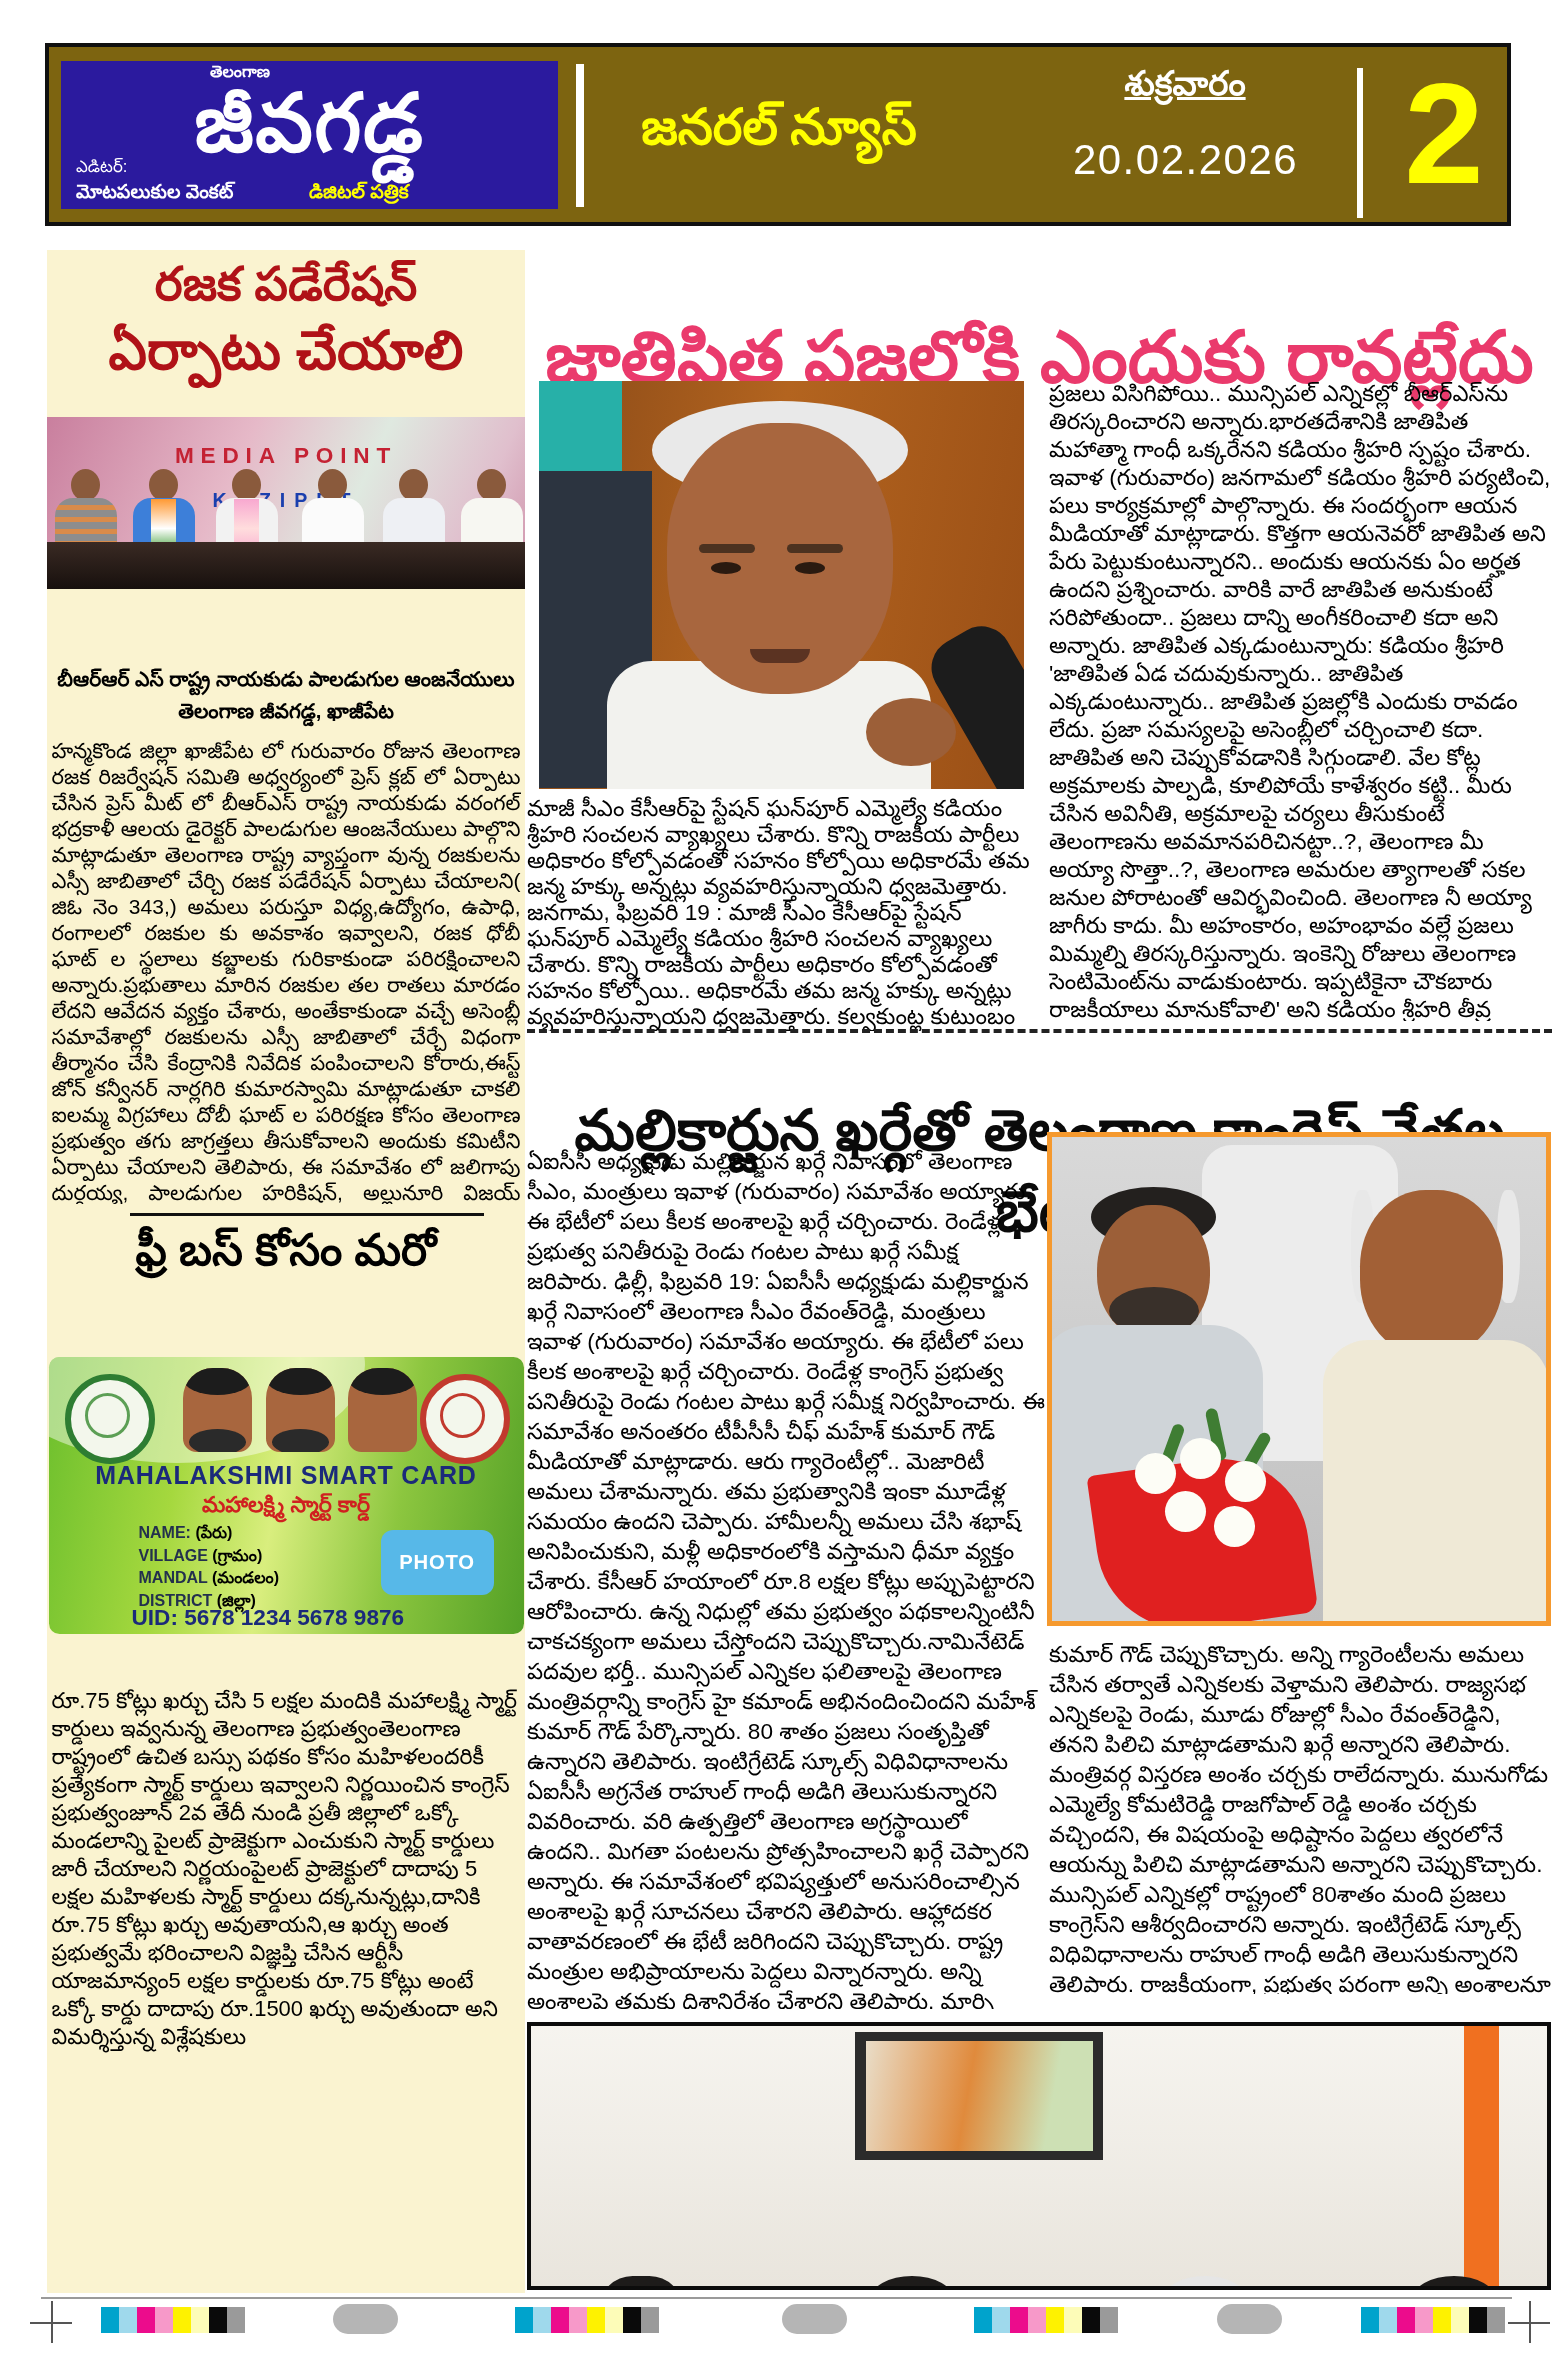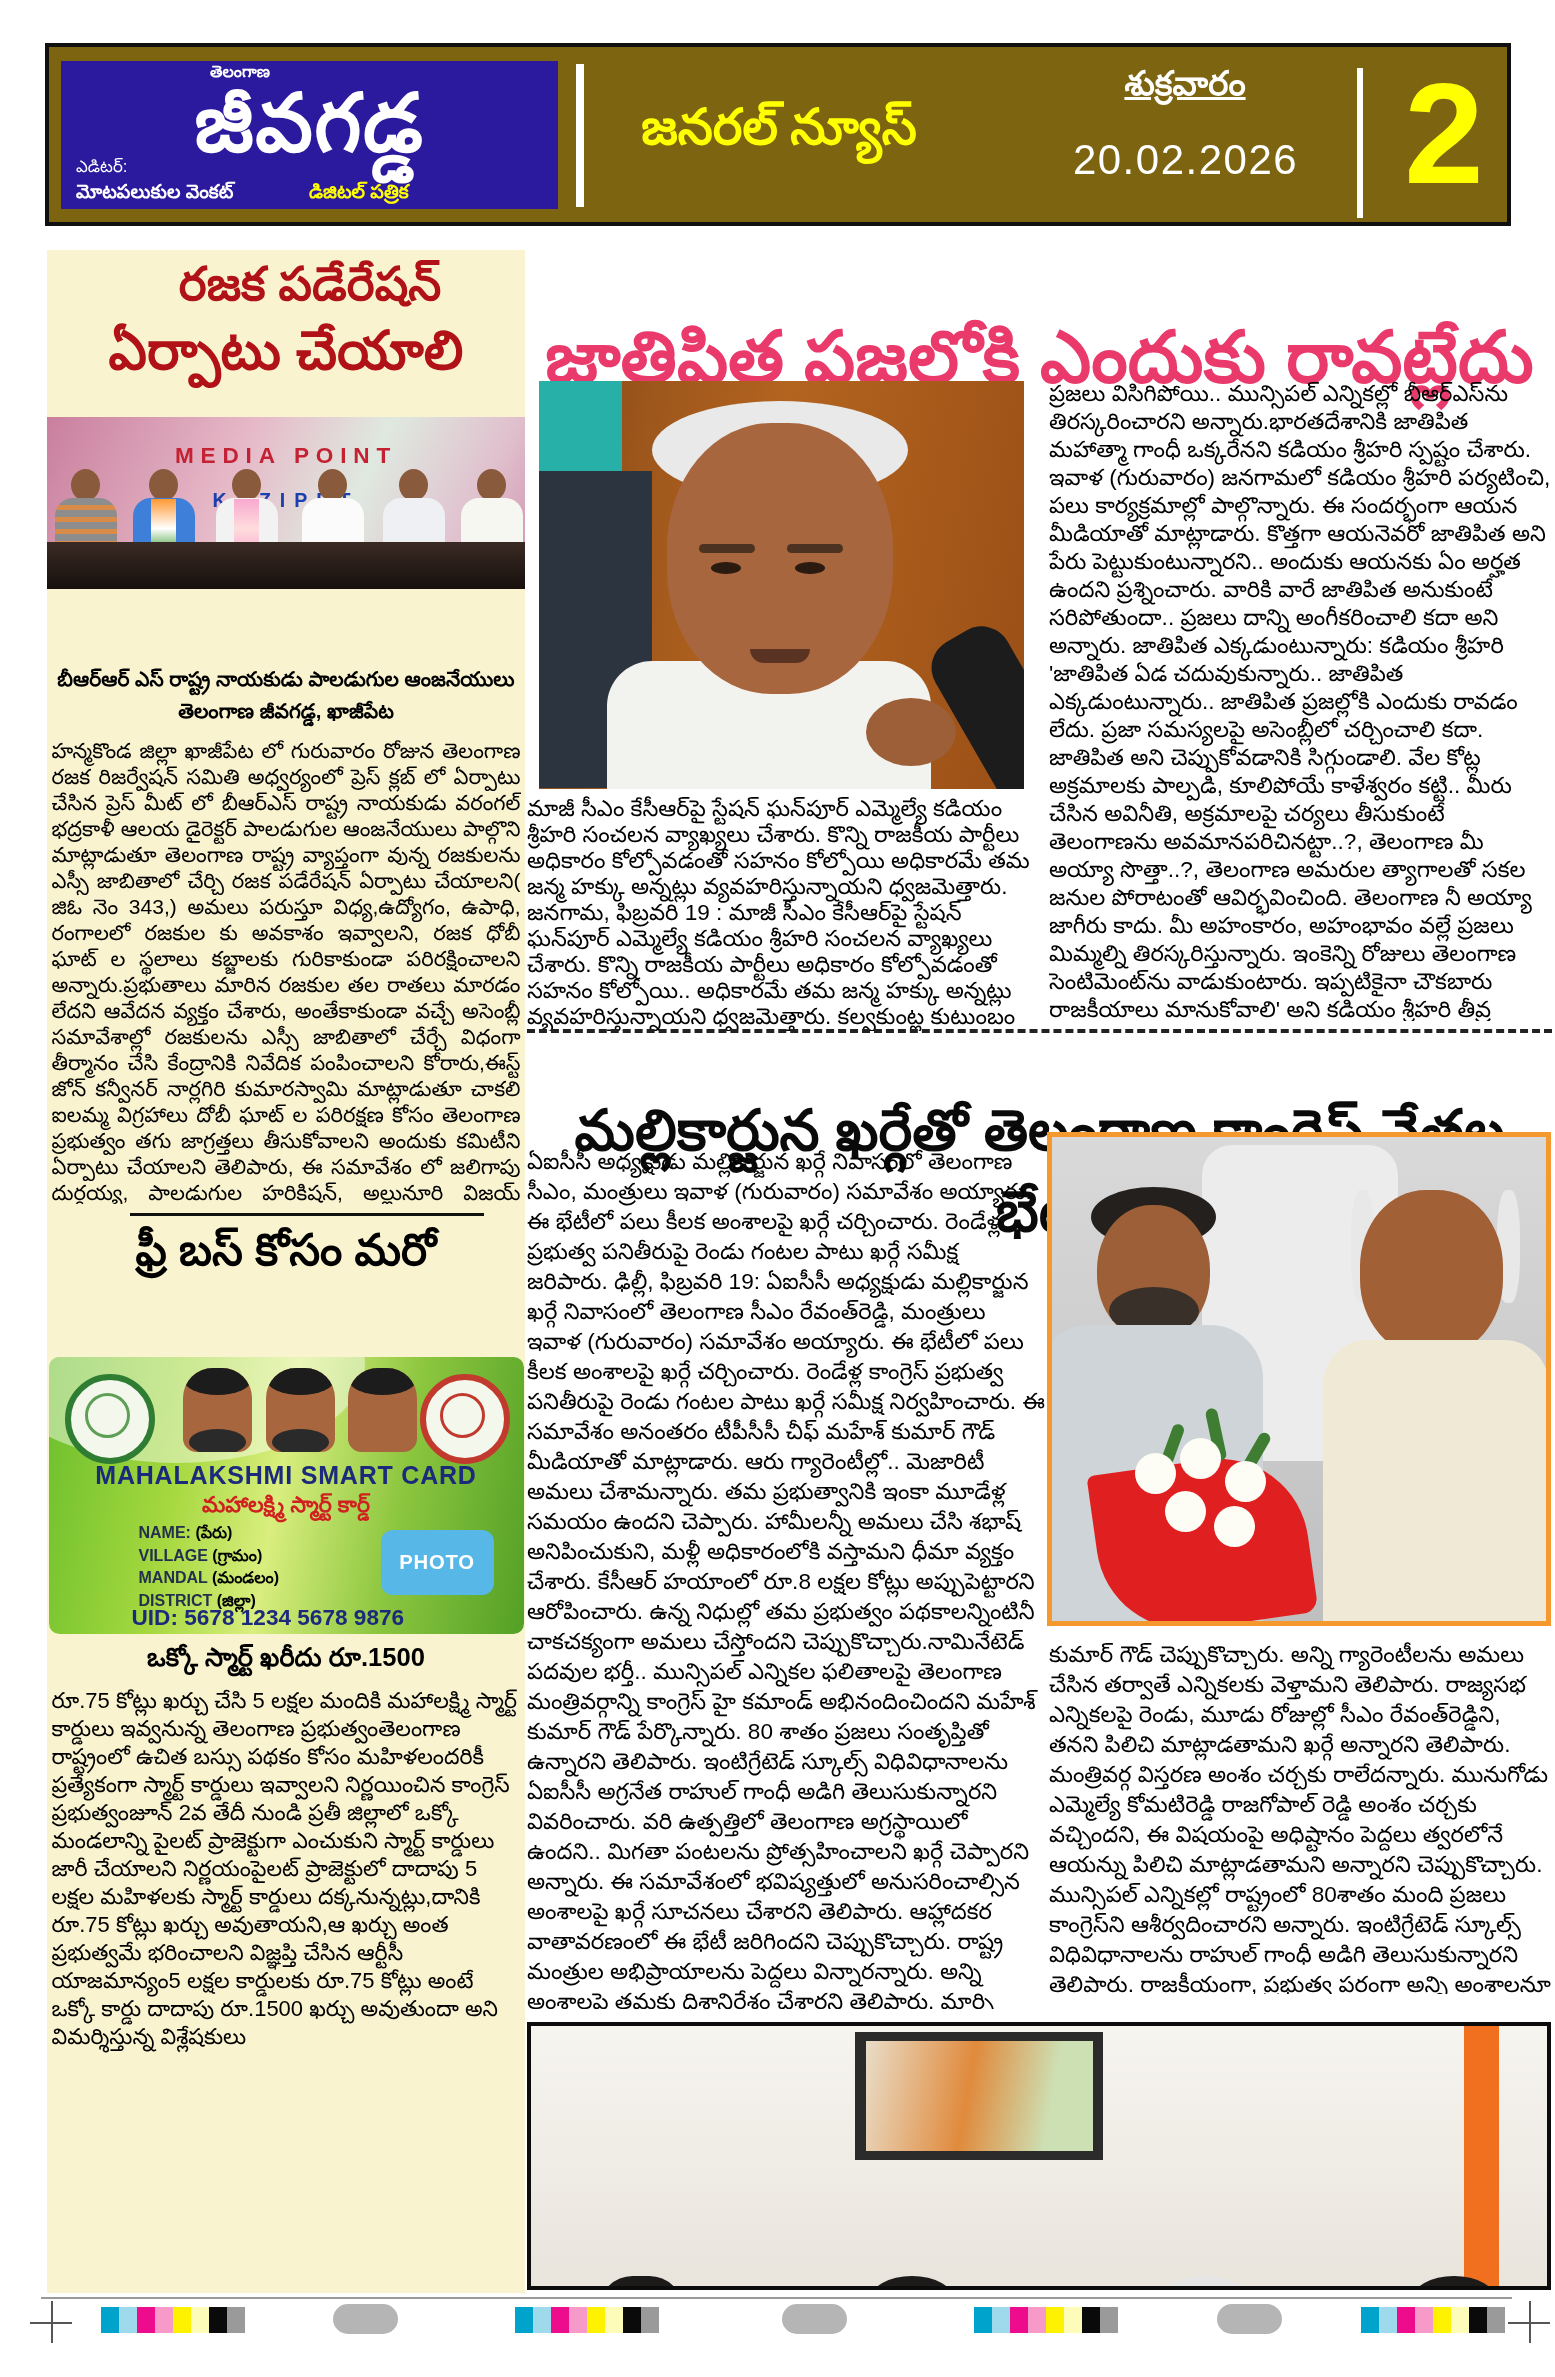--- a/index.html
+++ b/index.html
@@ -23,21 +23,21 @@
            font-size:34px;font-weight:bold;text-decoration:underline;}
   .mdate{position:absolute;left:1001px;top:89px;width:271px;text-align:center;color:#fff;
          font-size:42px;letter-spacing:1.5px;}
   .vbar2{position:absolute;left:1308px;top:21px;width:6px;height:150px;background:#fff;}
   .pagenum{position:absolute;left:1332px;top:-1.5px;width:126px;height:175px;text-align:center;
            color:#ffff00;font-size:143px;font-weight:bold;line-height:175px;}
 
   
   .left-panel{position:absolute;left:47px;top:250px;width:478px;height:2043px;background:#faf3d0;}
   .lp-h1a{position:absolute;left:0;top:6px;width:478px;text-align:center;color:#b01217;
-          font-size:47px;font-weight:bold;margin-left:24px;}
+          font-size:47px;font-weight:bold;}
   .lp-h1b{position:absolute;left:0;top:69px;width:478px;text-align:center;color:#b01217;
           font-size:54px;font-weight:bold;}
   .photo1{position:absolute;left:0;top:167px;width:478px;height:172px;overflow:hidden;
           background:linear-gradient(115deg,#c97f9e,#e6b9c8 38%,#dfe9e0 62%,#e0bfcd 85%,#cf93ab);}
   .mp-title{position:absolute;left:0;top:25.6px;width:478px;text-align:center;color:#c42233;
             font-size:22.6px;font-weight:bold;letter-spacing:6.8px;}
   .mp-sub{position:absolute;left:0;top:72px;width:478px;text-align:center;color:#1a3fae;
           font-size:19.6px;font-weight:bold;letter-spacing:9px;}
   .mp-table{position:absolute;left:0;bottom:0;width:478px;height:47px;
             background:linear-gradient(#3a2a24,#17100d);}
@@ -256,21 +256,20 @@
         <span class="te">(మండలం)</span>
       </div>
       <div class="sc-field" style="top:235px;">
         <span>DISTRICT</span>
         <span class="te">(జిల్లా)</span>
       </div>
       <div class="sc-photo">PHOTO</div>
       <div class="sc-uid">UID: 5678 1234 5678 9876</div>
     </div>
 
-    <div class="lp-sub2">ఒక్కో స్మార్ట్ ఖరీదు రూ.1500</div>
     <div class="lp-body2">రూ.75 కోట్లు ఖర్చు చేసి 5 లక్షల మందికి మహాలక్ష్మి స్మార్ట్ కార్డులు ఇవ్వనున్న తెలంగాణ ప్రభుత్వంతెలంగాణ రాష్ట్రంలో ఉచిత బస్సు పథకం కోసం మహిళలందరికీ ప్రత్యేకంగా స్మార్ట్ కార్డులు ఇవ్వాలని నిర్ణయించిన కాంగ్రెస్ ప్రభుత్వంజూన్ 2వ తేదీ నుండి ప్రతీ జిల్లాలో ఒక్కో మండలాన్ని పైలట్ ప్రాజెక్టుగా ఎంచుకుని స్మార్ట్ కార్డులు జారీ చేయాలని నిర్ణయంపైలట్ ప్రాజెక్టులో దాదాపు 5 లక్షల మహిళలకు స్మార్ట్ కార్డులు దక్కనున్నట్లు,దానికి రూ.75 కోట్లు ఖర్చు అవుతాయని,ఆ ఖర్చు అంత ప్రభుత్వమే భరించాలని విజ్ఞప్తి చేసిన ఆర్టీసీ యాజమాన్యం5 లక్షల కార్డులకు రూ.75 కోట్లు అంటే ఒక్కో కార్డు దాదాపు రూ.1500 ఖర్చు అవుతుందా అని విమర్శిస్తున్న విశ్లేషకులు</div>
   </section>
 
   <h1 class="main-h1">జాతిపిత ప్రజల్లోకి ఎందుకు రావట్లేదు</h1>
 
   <div class="photo2">
     <div class="p2-teal"></div>
     <div class="p2-dark"></div>
     <div class="p2-shirt"></div>
     <div class="p2-hair"></div>

